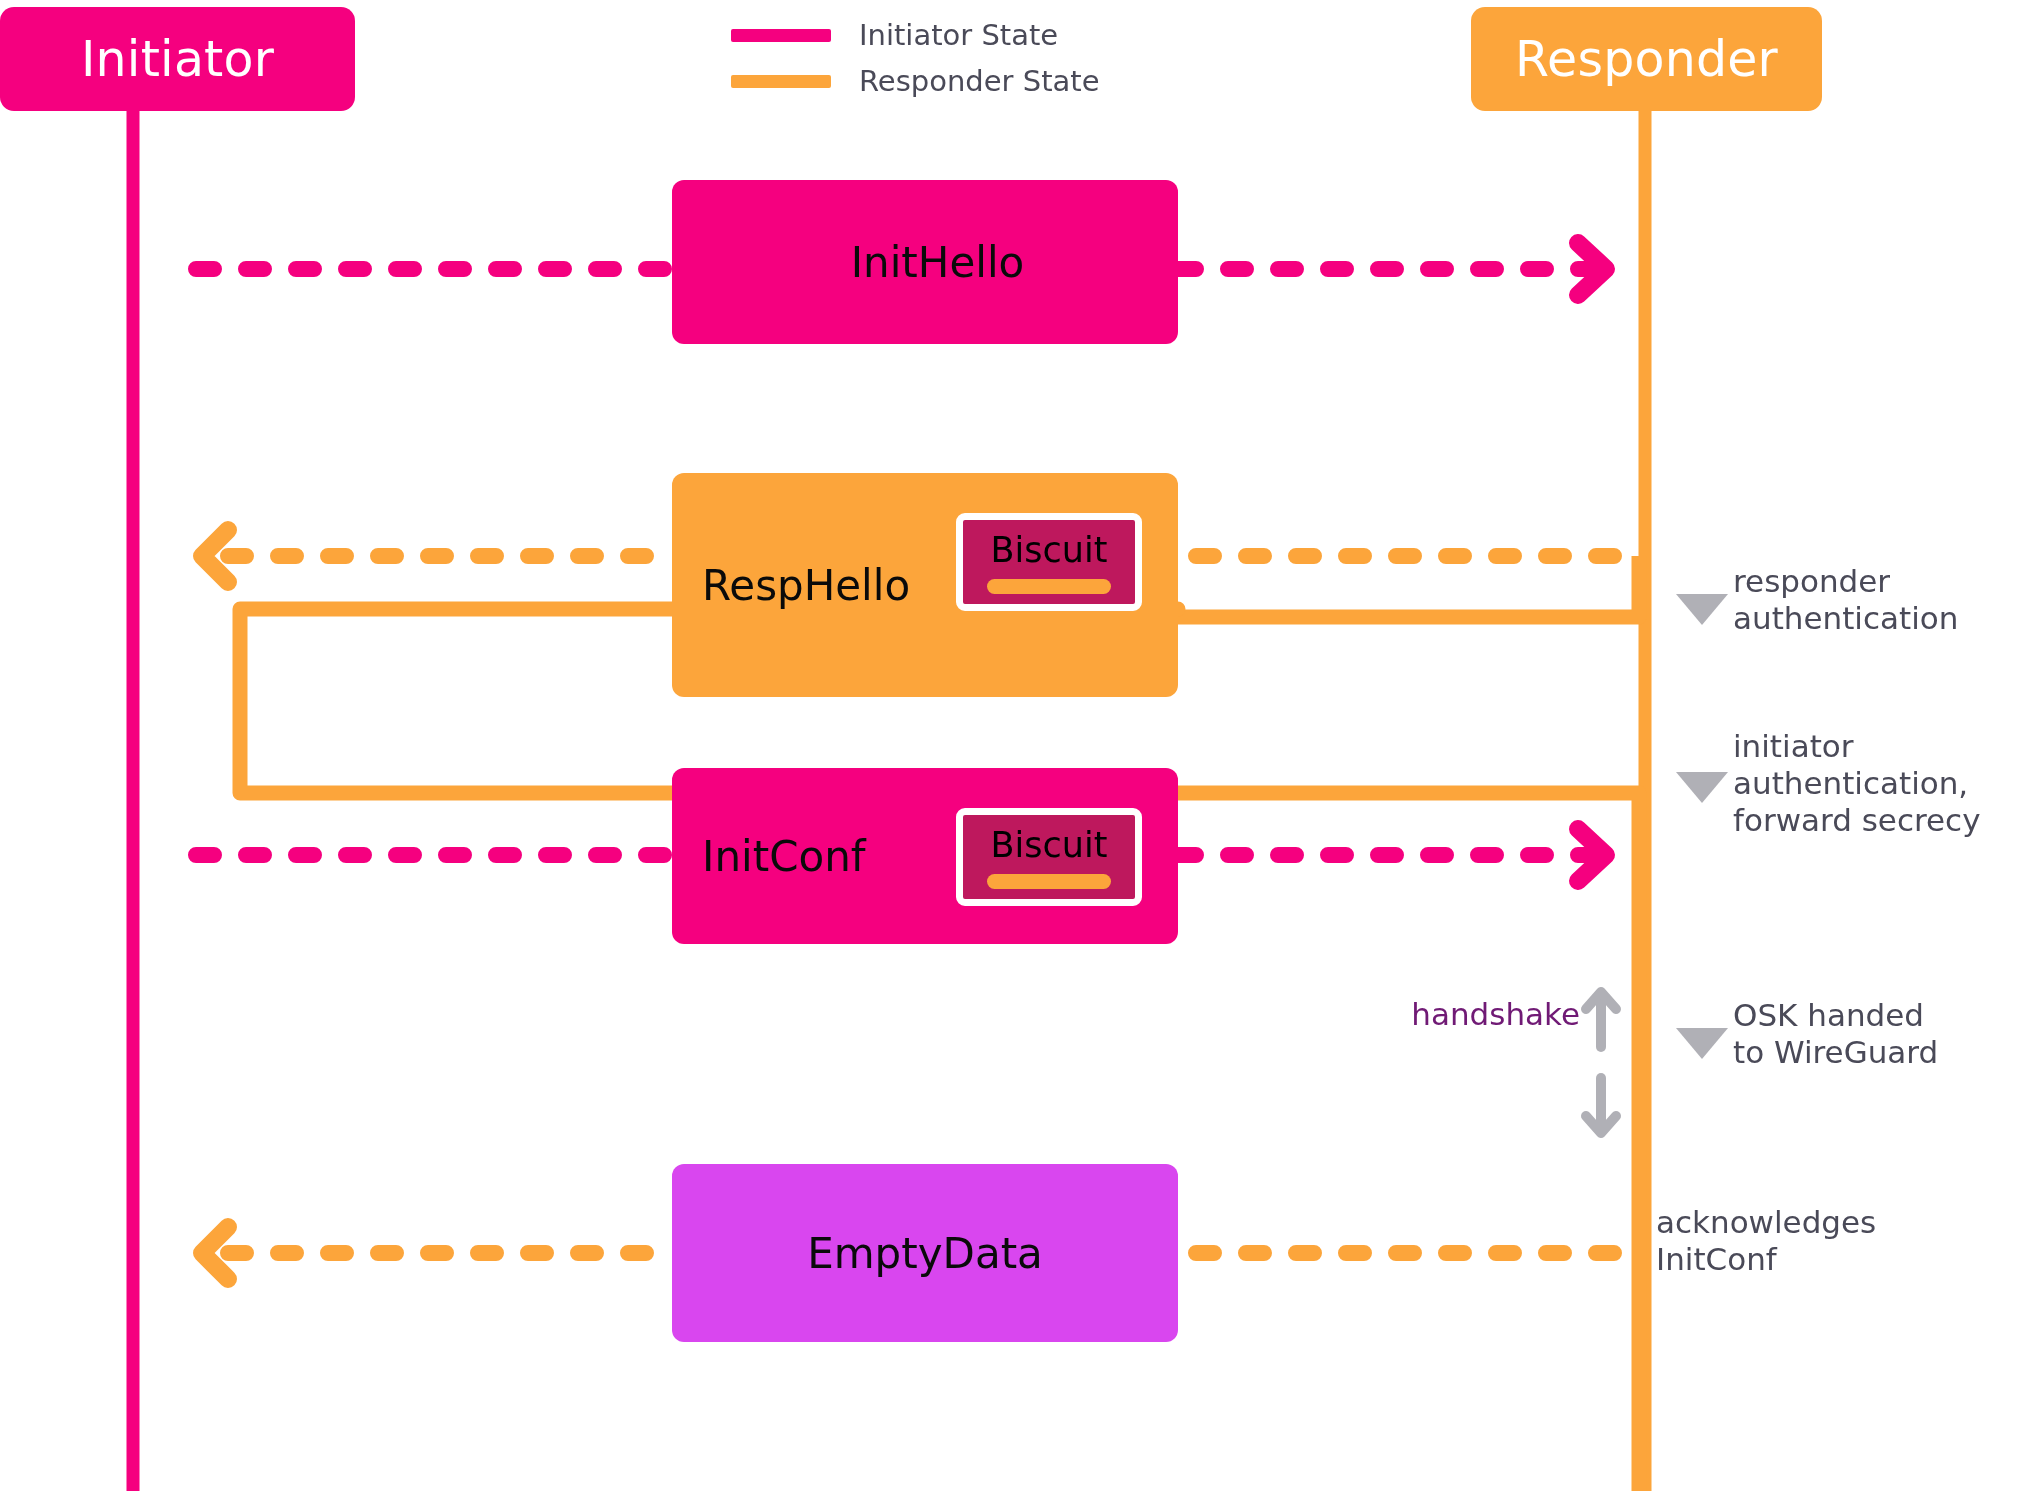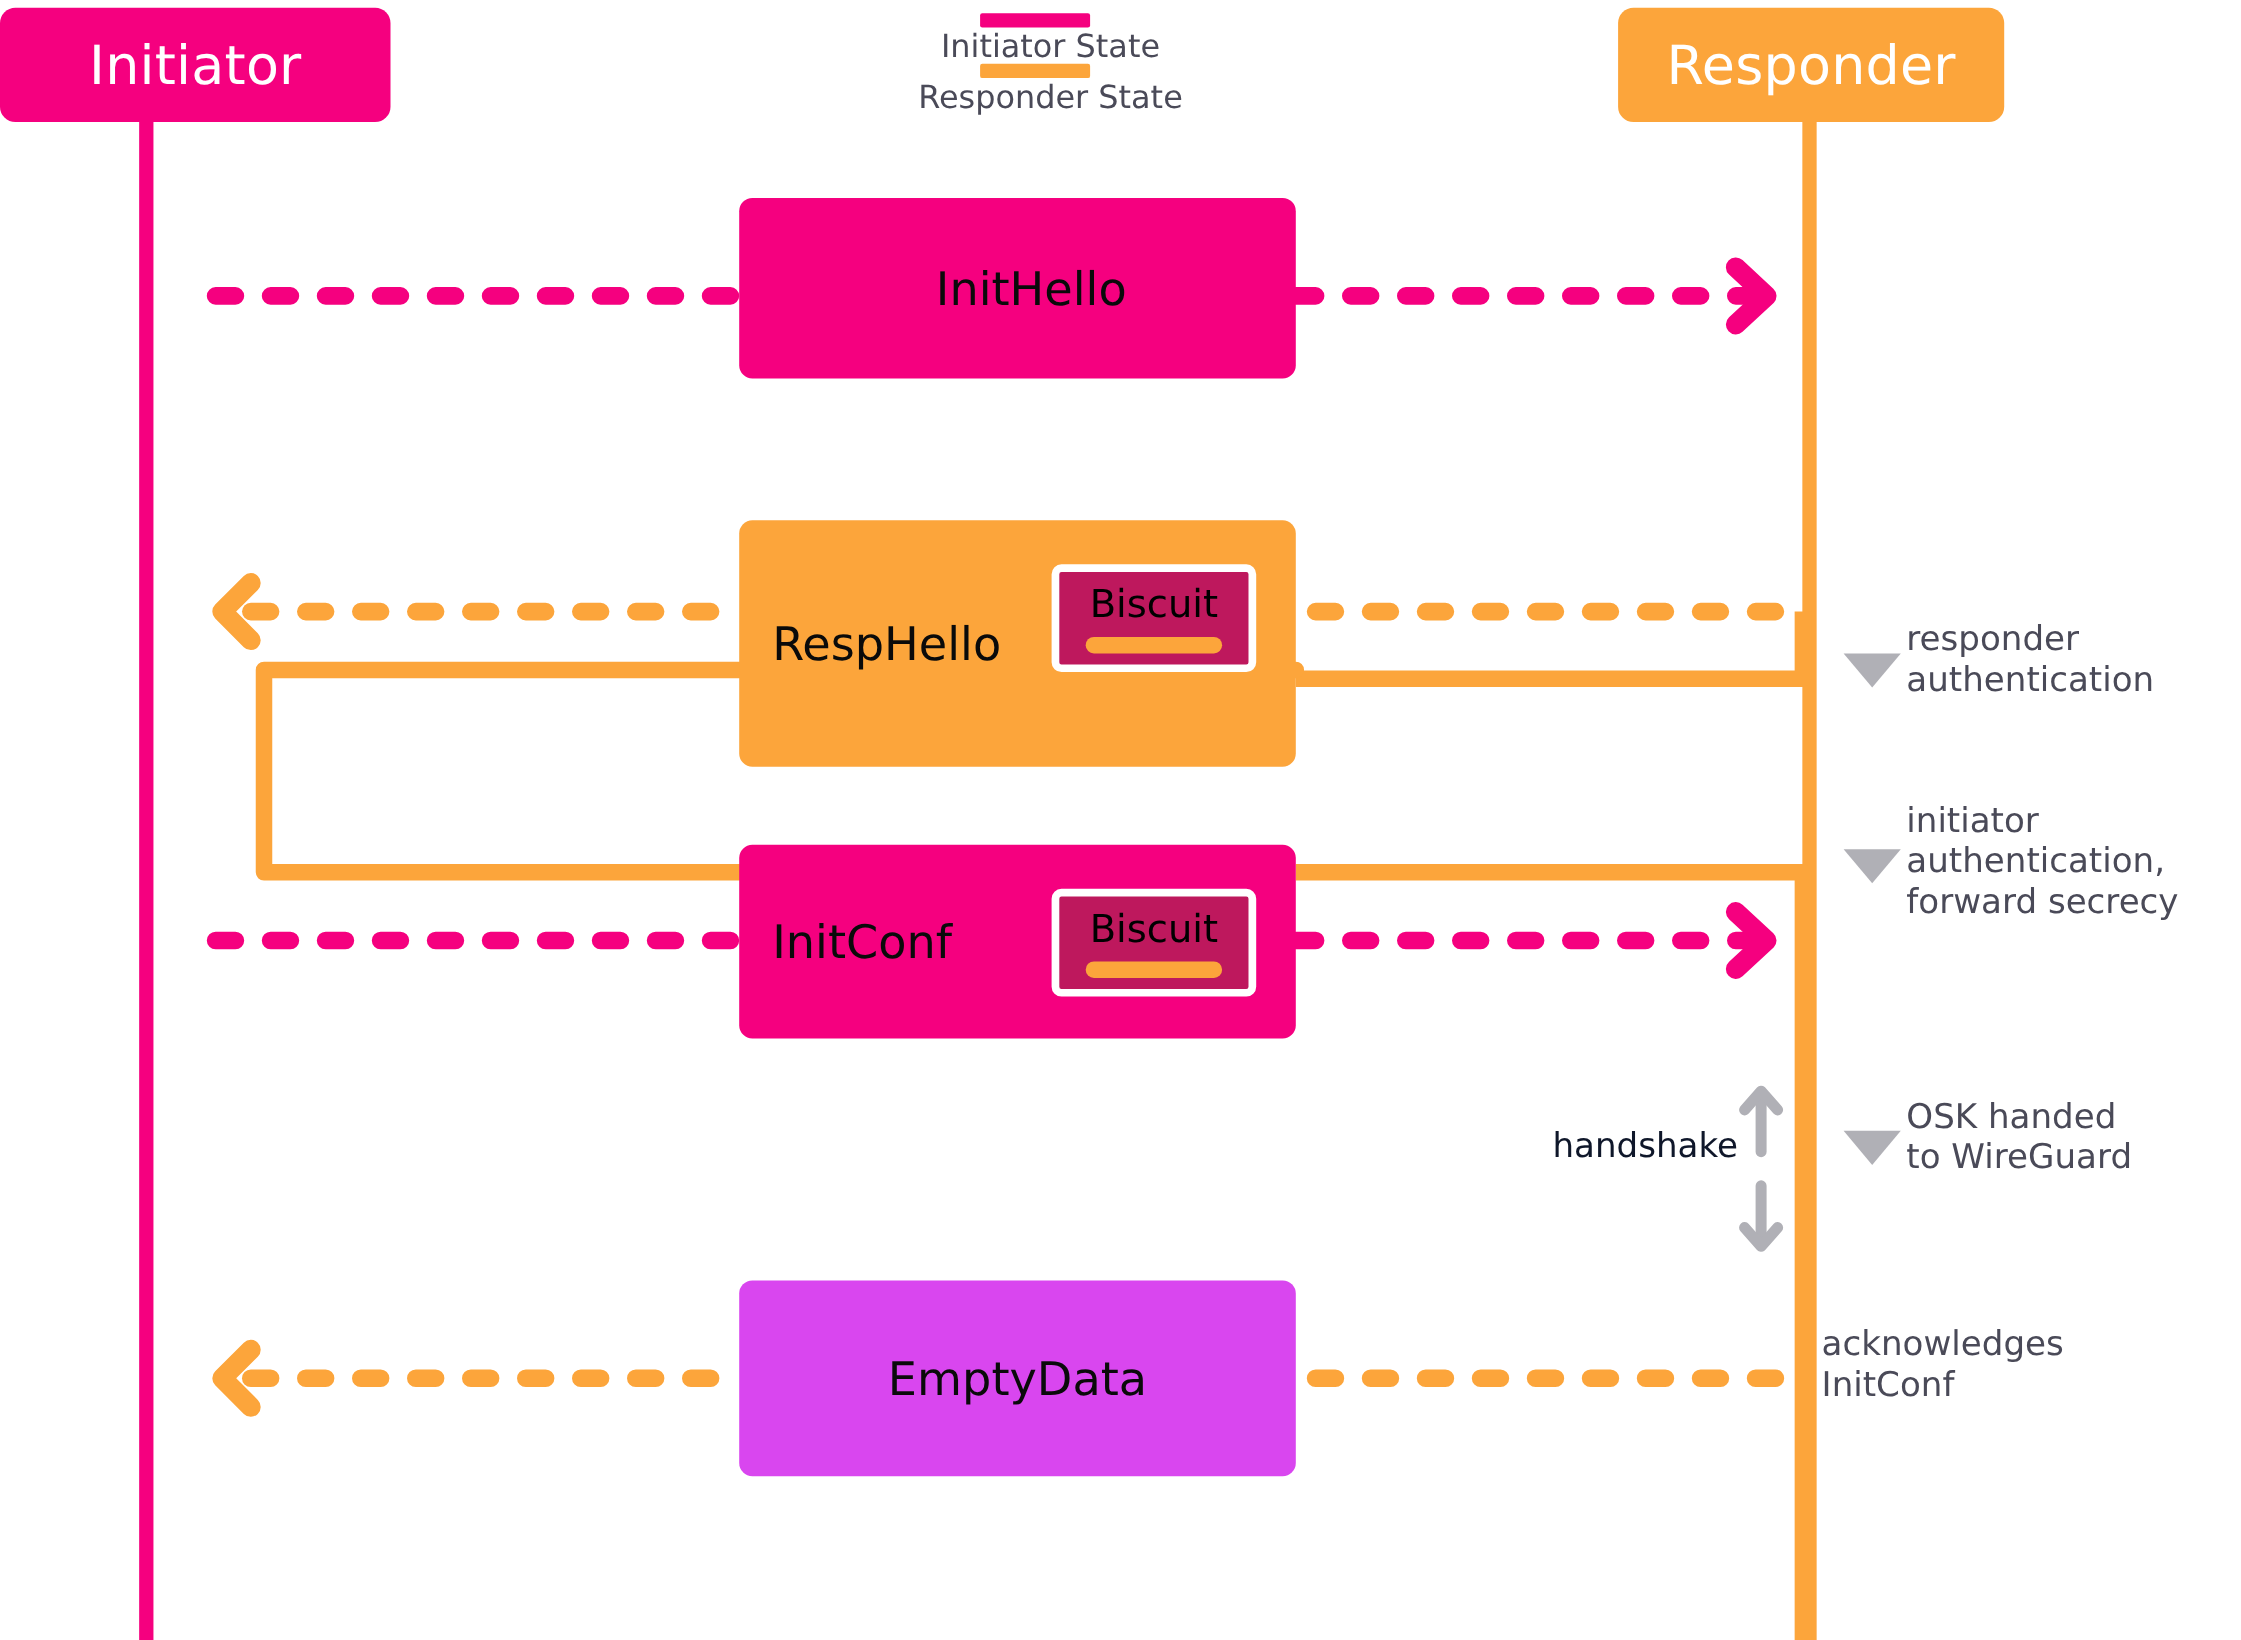--- a/index.html
+++ b/index.html
@@ -46,21 +46,20 @@
   
   .legend {
     position: absolute;
     left: 731px; top: 12px;
     width: 420px;
   }
   .legend-row {
     display: flex;
     align-items: center;
     height: 46px;
-    flex-direction: column;
   }
   .legend-swatch {
     width: 100px; height: 13px;
     border-radius: 2px;
     flex: 0 0 auto;
   }
   .legend-label {
     margin-left: 28px;
     font-size: 29px;
     color: #4a4a58;
@@ -119,24 +118,23 @@
     width: 0; height: 0;
     border-left: 26px solid transparent;
     border-right: 26px solid transparent;
     border-top: 31px solid #b0b0b6;
   }
 
   
   .phase {
     position: absolute;
     font-size: 31px;
-    color: #0f172a;
+    color: #701a75;
     text-align: right;
     white-space: nowrap;
-    margin-top: 28px;
   }
 </style>
 </head>
 <body>
 
 <div id="stage">
 
   <svg id="svg-layer" viewBox="0 0 2037 1491" xmlns="http://www.w3.org/2000/svg">
 
     <line x1="133" y1="104" x2="133" y2="1491" stroke="#f5007f" stroke-width="13"></line>

